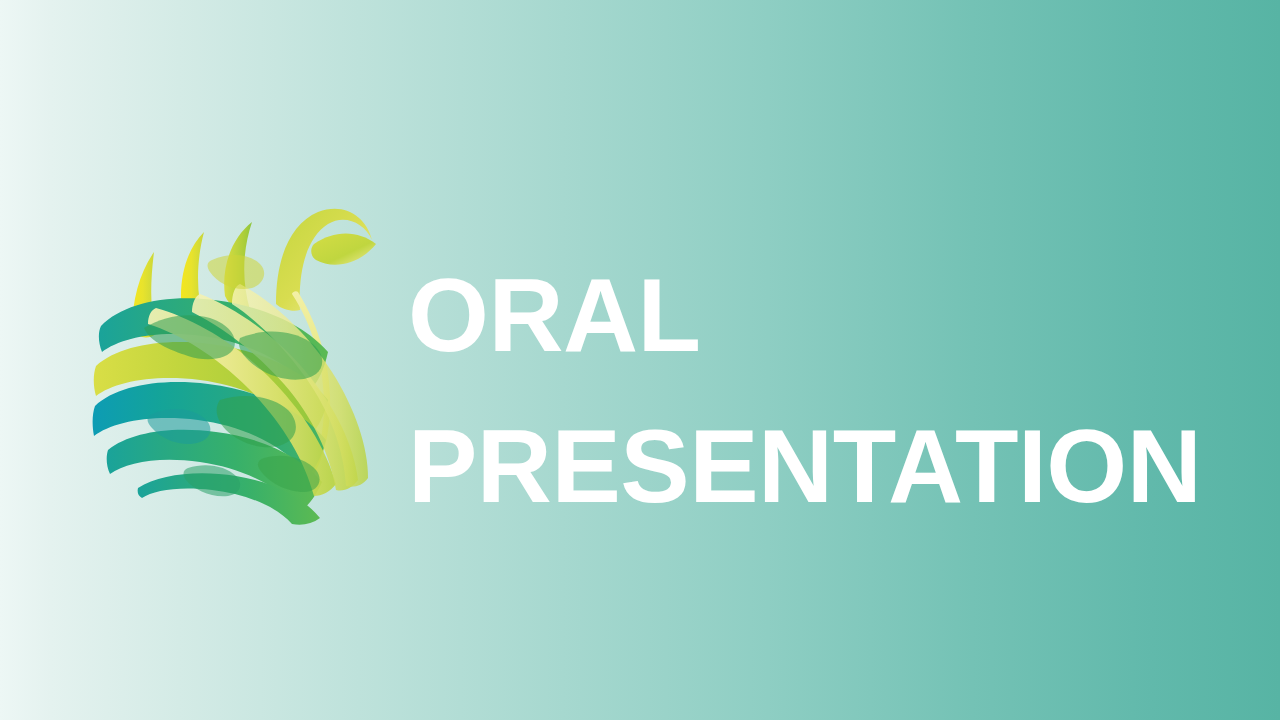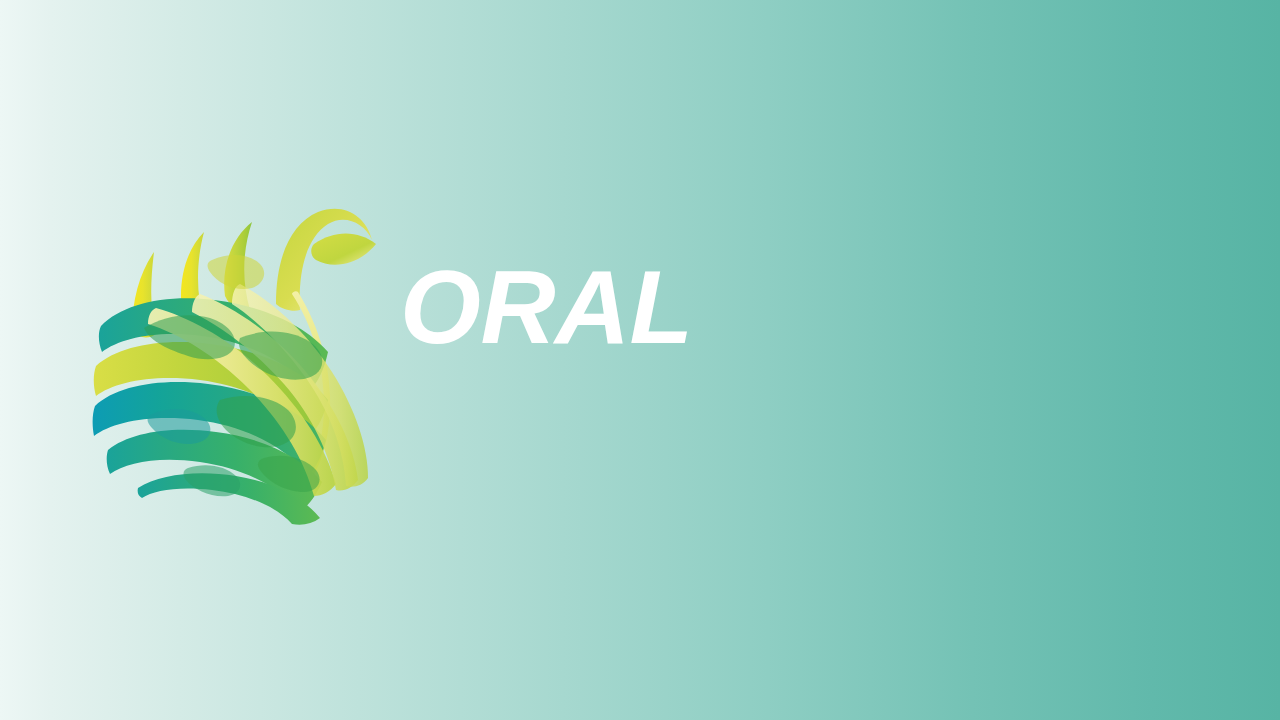--- a/index.html
+++ b/index.html
@@ -54,22 +54,21 @@
     width: 800px;
   }
   .title-line {
     color: #ffffff;
     font-family: "Liberation Sans", sans-serif;
     font-weight: bold;
     font-size: 104px;
     line-height: 143px;
     letter-spacing: -0.5px;
     white-space: nowrap;
-    margin: 0;
-    font-style: italic;
+    margin: 8px;
   }
 </style>
 </head>
 <body>
 
 <div class="slide">
 
   <div class="logo-wrap">
     <svg viewBox="0 0 300 325" xmlns="http://www.w3.org/2000/svg" aria-hidden="true">
       <defs>
@@ -237,15 +236,16 @@
         <path d="M96 268 C114 262 134 266 144 276 C152 284 148 294 136 296
                  C120 298 102 290 94 280 C90 274 91 270 96 268 Z" fill="#2aa068"></path>
         <path d="M120 60 C138 52 158 54 168 64 C176 72 172 84 160 88
                  C144 92 126 84 118 72 C114 66 115 62 120 60 Z" fill="#cfd53a"></path>
       </g>
     </svg>
   </div>
 
   <div class="title-block">
     <div class="title-line">ORAL</div>
+    <div class="title-line">PRESENTATION</div>
   </div>
 
 </div>
 
 </body></html>

